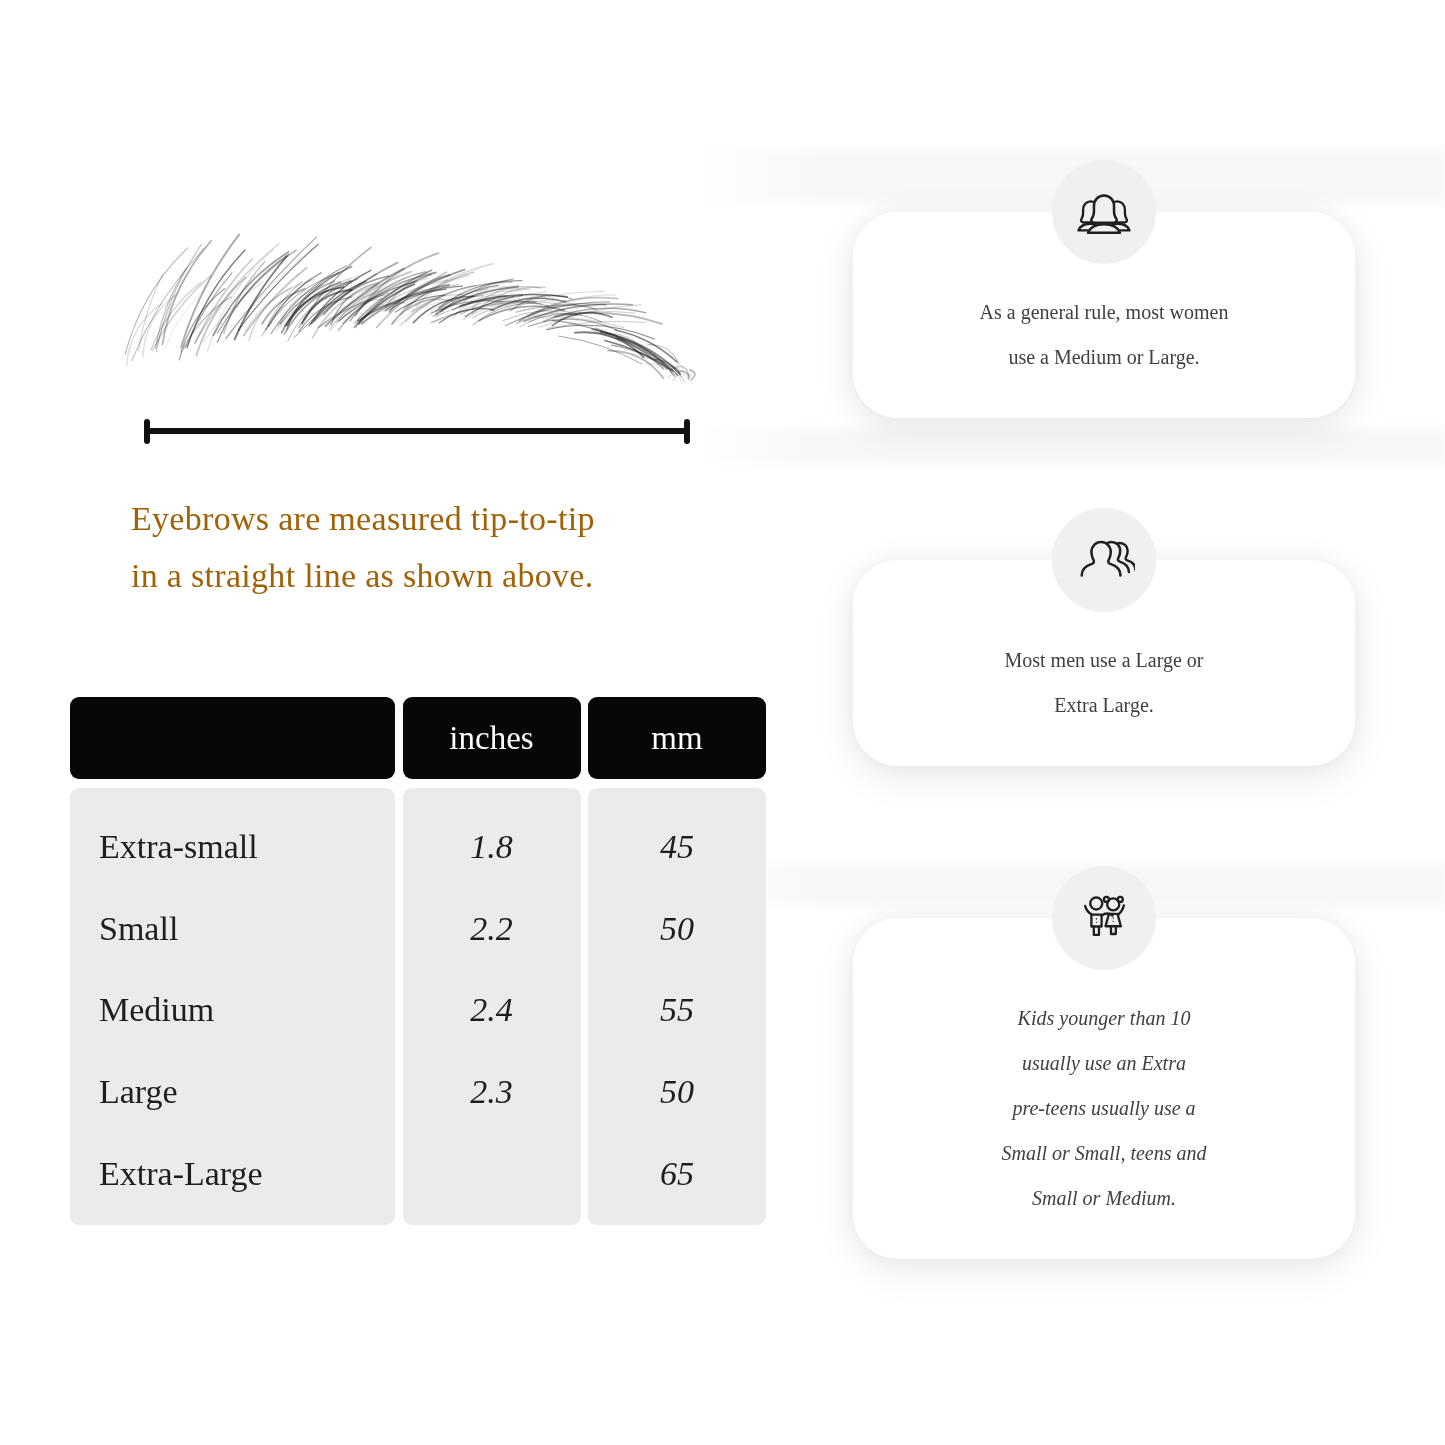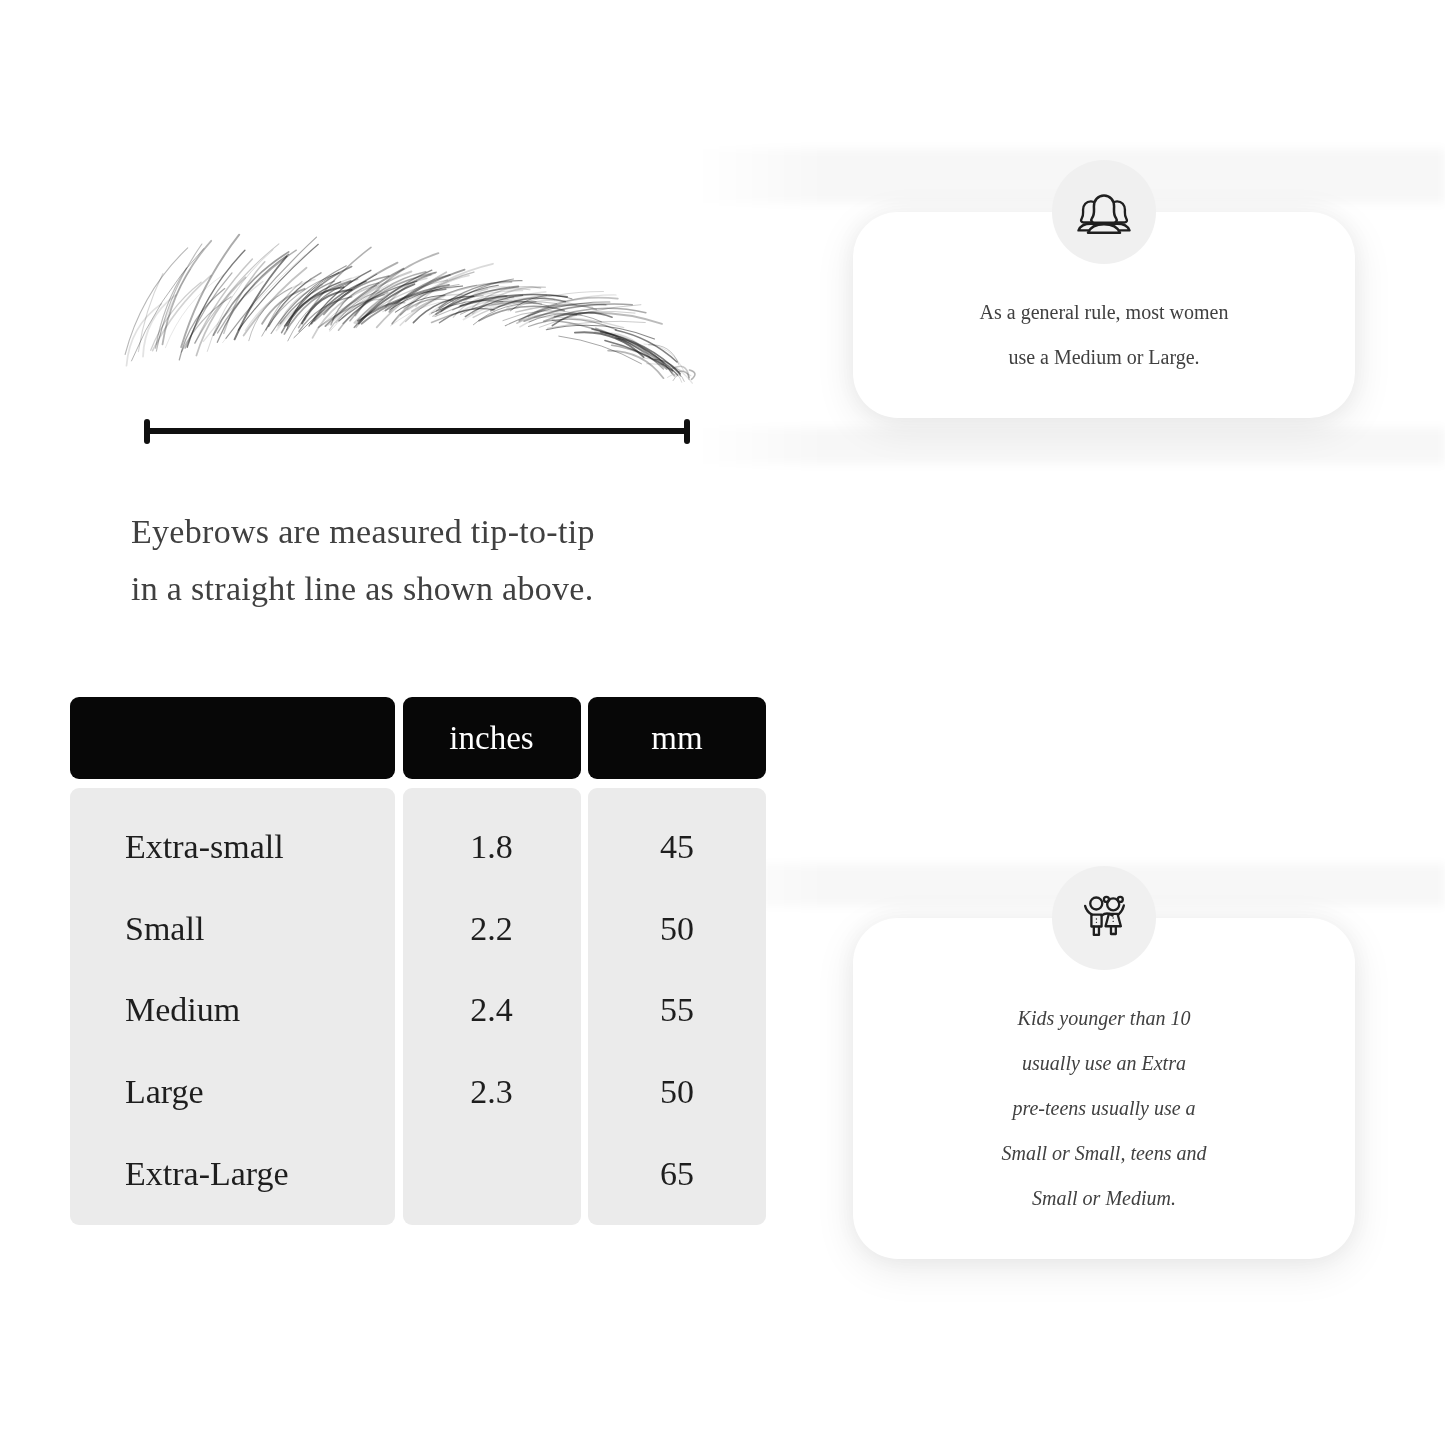--- a/index.html
+++ b/index.html
@@ -17,32 +17,32 @@
   
   .eyebrow-svg{position:absolute;left:115px;top:230px;width:585px;height:175px;overflow:hidden;}
 
   
   .measure-line{position:absolute;left:144px;top:419px;width:546px;height:25px;}
   .measure-line .bar{position:absolute;left:2px;right:2px;top:9px;height:6px;background:#101010;border-radius:3px;}
   .measure-line .cap{position:absolute;top:0;width:6px;height:25px;background:#101010;border-radius:3px;}
   .measure-line .cap.left{left:0;}
   .measure-line .cap.right{right:0;}
 
-  .caption{position:absolute;left:131px;top:503px;font-size:34px;line-height:57px;color:#404040;letter-spacing:0.3px;}
+  .caption{position:absolute;left:131px;top:490px;font-size:34px;line-height:57px;color:#a16207;letter-spacing:0.3px;}
 
   
   .size-table{position:absolute;left:70px;top:697px;width:696px;z-index:2;border-radius:13px;}
   .t-head,.t-body{display:grid;grid-template-columns:325px 178px 178px;column-gap:7.5px;}
   .th{height:82px;background:#070707;border-radius:9px;color:#ffffff;font-size:33px;
       display:flex;align-items:center;justify-content:center;}
   .t-body{margin-top:9px;}
   .tcol{background:#ebebeb;border-radius:9px;height:437px;box-sizing:border-box;padding-top:18px;}
   .tcell{height:81.8px;display:flex;align-items:center;font-size:34px;color:#1e1e1e;}
-  .tcol.size .tcell{padding-left:55px;}
-  .tcol.val .tcell{justify-content:center;}
+  .tcol.size .tcell{padding-left:29px;}
+  .tcol.val .tcell{justify-content:center;font-style:italic;}
 
   
   .card{position:absolute;left:853px;width:502px;background:#ffffff;border-radius:45px;
         box-shadow:0 10px 40px rgba(0,0,0,0.085), 0 0 22px rgba(0,0,0,0.045);
         padding:78px 20px 38px;box-sizing:border-box;z-index:2;}
   .card-1{top:212px;}
   .card-2{top:560px;}
   .card-3{top:918px;font-style:italic;}
   .icon-circle{position:absolute;top:-52px;left:50%;transform:translateX(-50%);
         width:104px;height:104px;border-radius:50%;background:#f0f0f0;
@@ -296,20 +296,41 @@
           </g>
         </g>
       </svg>
     </div>
     <div class="card-text">
       <div>As a general rule, most women</div>
       <div>use a Medium or Large.</div>
     </div>
   </div>
 
+  <div class="card card-2">
+    <div class="icon-circle">
+      <svg class="icon-svg" width="62" height="62" viewBox="0 0 64 64">
+        <g stroke="#1f1f1f" fill="#f0f0f0" stroke-linejoin="round" stroke-linecap="round">
+          <g transform="translate(46,30) scale(0.80)" stroke-width="3.2">
+            <path d="M-17,15 c0,-6.5 4,-10 10.5,-12 c2,-0.6 2.6,-2.2 1.6,-4.2 c-1.5,-2.8 -2.1,-5.2 -2.1,-8 c0,-6.3 4.6,-10.3 10,-10.3 c5.4,0 10,4 10,10.3 c0,2.8 -0.6,5.2 -2.1,8 c-1,2 -0.4,3.6 1.6,4.2 c6.5,2 10.5,5.5 10.5,12"></path>
+          </g>
+          <g transform="translate(37,31) scale(0.90)" stroke-width="2.9">
+            <path d="M-17,15 c0,-6.5 4,-10 10.5,-12 c2,-0.6 2.6,-2.2 1.6,-4.2 c-1.5,-2.8 -2.1,-5.2 -2.1,-8 c0,-6.3 4.6,-10.3 10,-10.3 c5.4,0 10,4 10,10.3 c0,2.8 -0.6,5.2 -2.1,8 c-1,2 -0.4,3.6 1.6,4.2 c6.5,2 10.5,5.5 10.5,12"></path>
+          </g>
+          <g transform="translate(26,33)" stroke-width="2.6">
+            <path d="M-17,15 c0,-6.5 4,-10 10.5,-12 c2,-0.6 2.6,-2.2 1.6,-4.2 c-1.5,-2.8 -2.1,-5.2 -2.1,-8 c0,-6.3 4.6,-10.3 10,-10.3 c5.4,0 10,4 10,10.3 c0,2.8 -0.6,5.2 -2.1,8 c-1,2 -0.4,3.6 1.6,4.2 c6.5,2 10.5,5.5 10.5,12"></path>
+          </g>
+        </g>
+      </svg>
+    </div>
+    <div class="card-text">
+      <div>Most men use a Large or</div>
+      <div>Extra Large.</div>
+    </div>
+  </div>
 
   <div class="card card-3">
     <div class="icon-circle">
       <svg class="icon-svg" width="62" height="62" viewBox="0 0 64 64">
         <g stroke="#1f1f1f" stroke-width="2.4" fill="none" stroke-linejoin="round" stroke-linecap="round">
 
           <circle cx="24" cy="17" r="6.2"></circle>
           <path d="M19.5,28.5 C16,26.5 13.5,23.5 12.5,19.5"></path>
           <path d="M19,28.5 h10.5 c0,0 0.1,6.3 0,12.3 h-10.5 z"></path>
           <path d="M21.5,41 v8.5 h2.5"></path>

